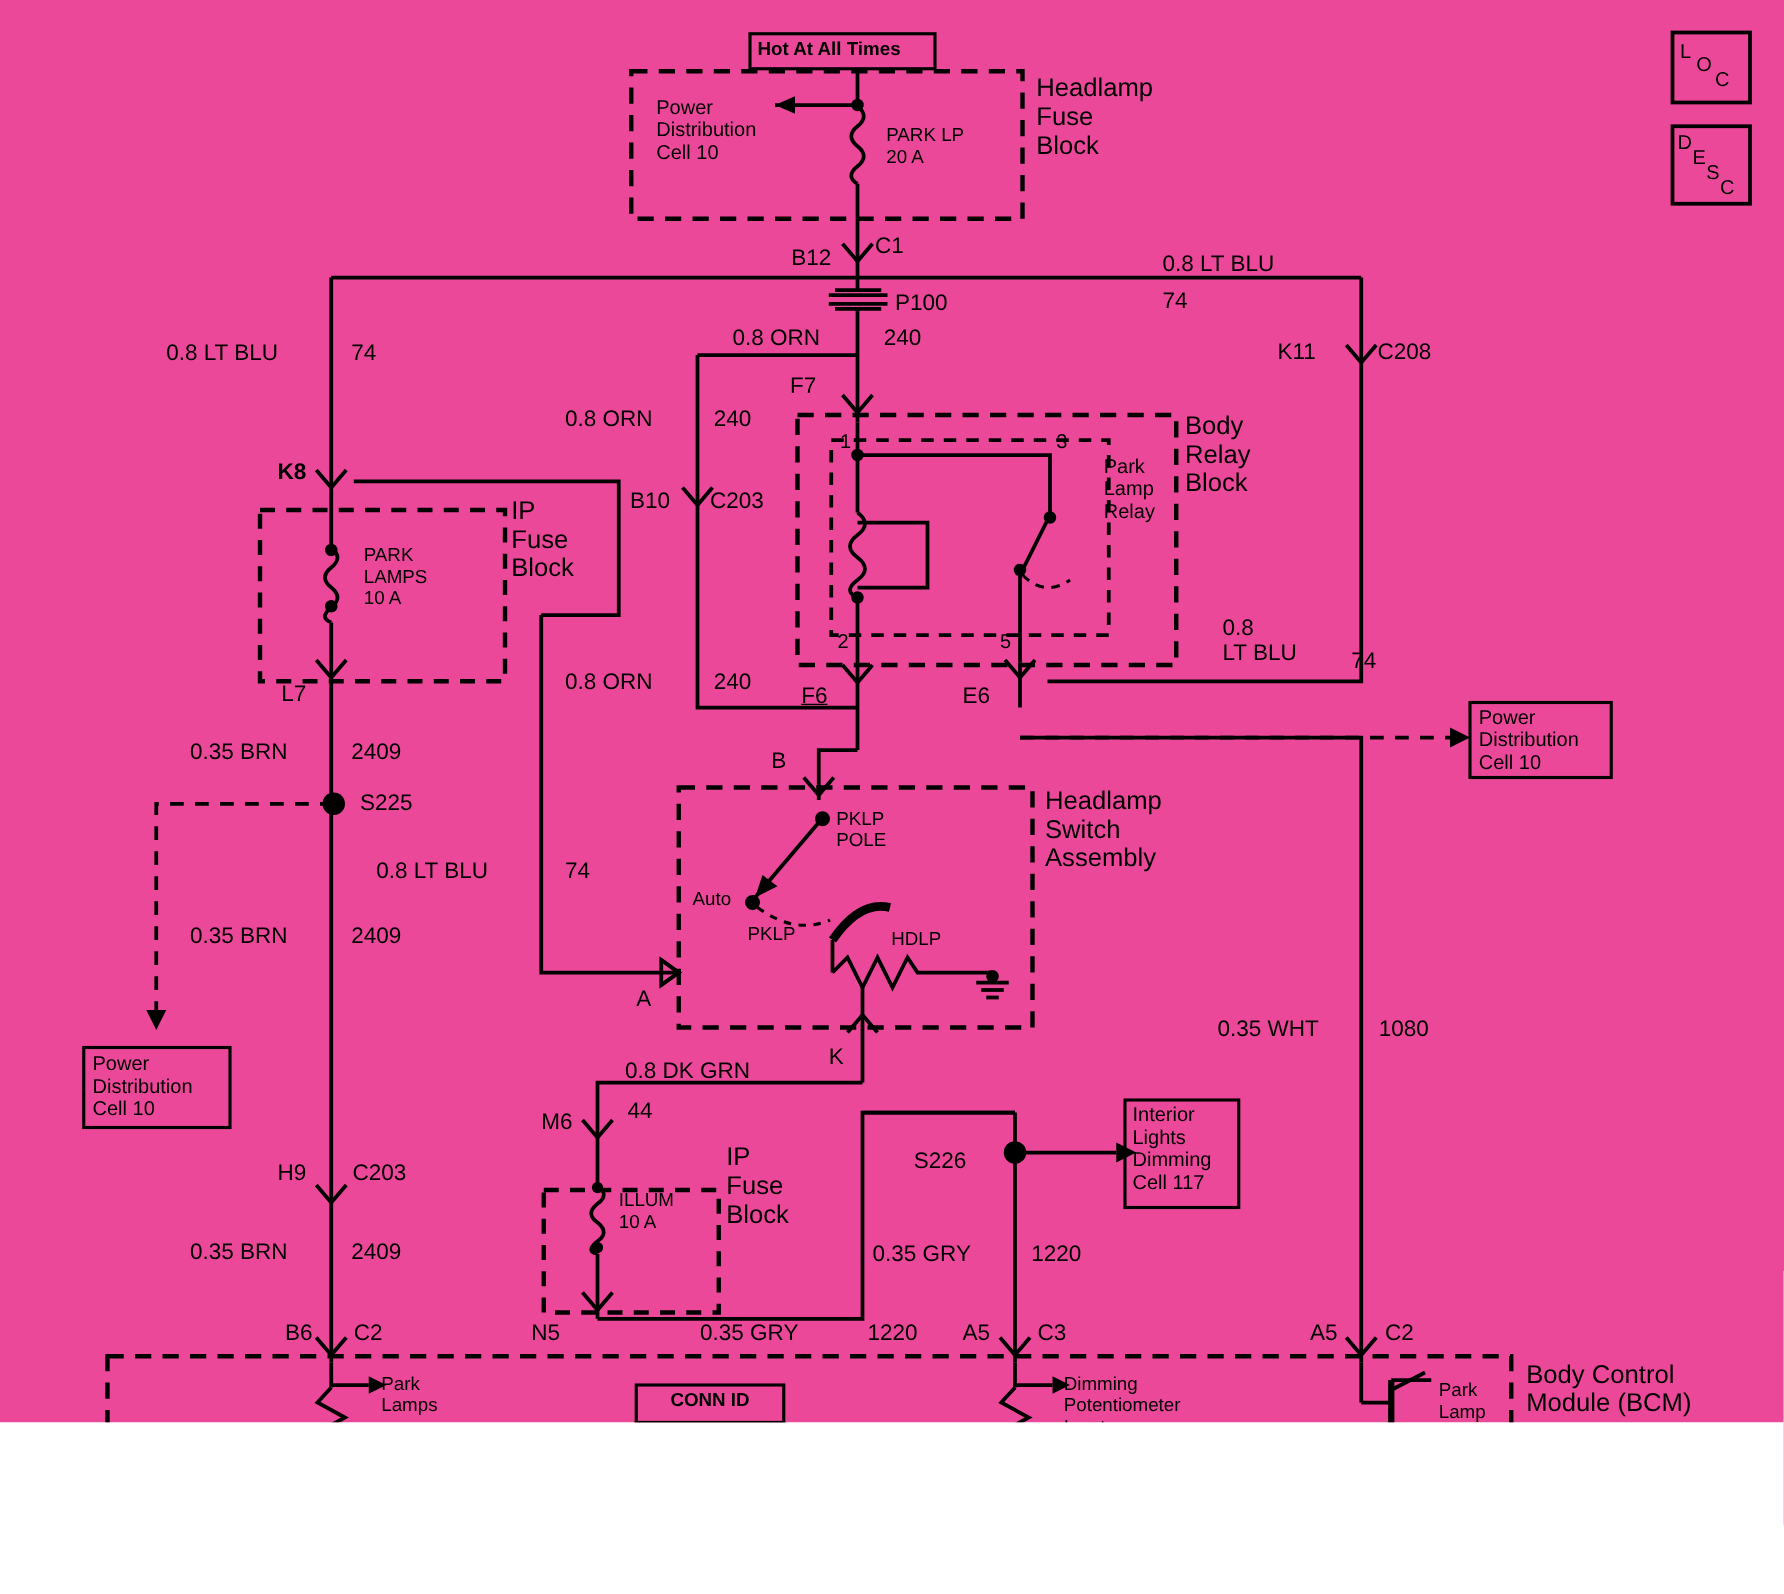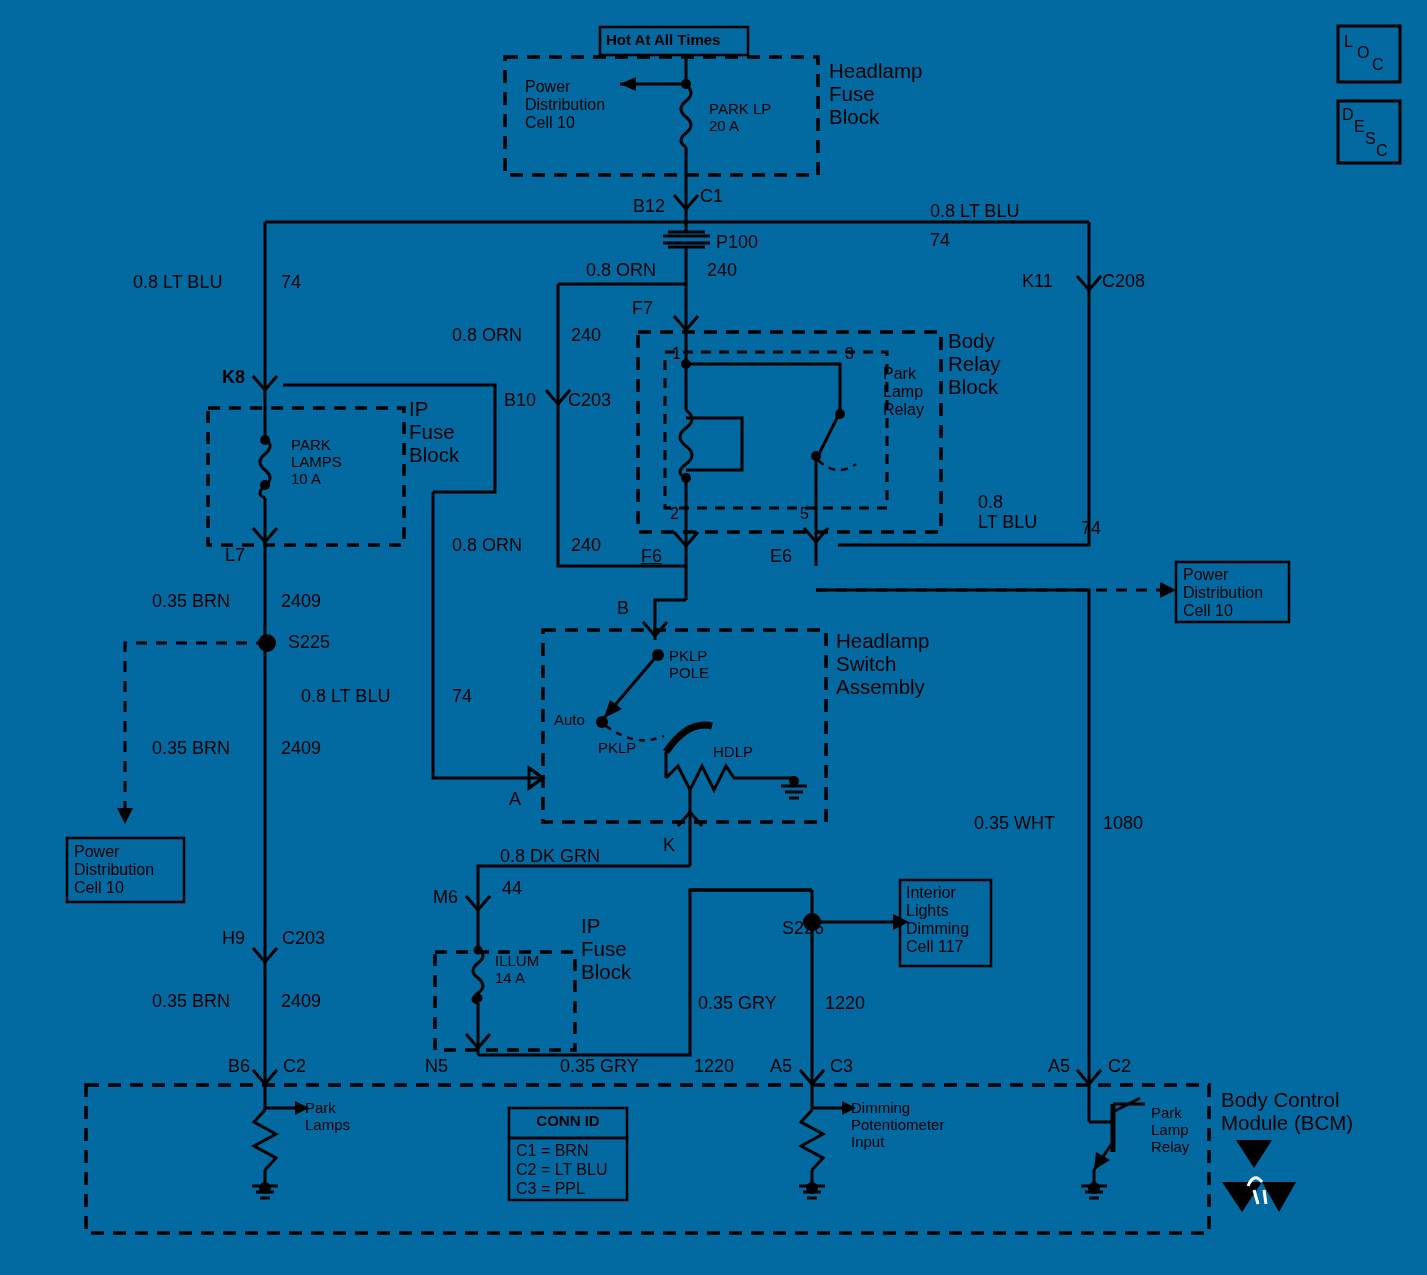--- a/index.html
+++ b/index.html
@@ -3,22 +3,22 @@
 <meta charset="utf-8">
 <style>
   html, body {
     margin: 0;
     padding: 0;
     background: #ffffff;
   }
   #root {
     position: relative;
     width: 1427px;
-    height: 1275px;
-    background: #0369a1;
+    height: 1138px;
+    background: #ec4899;
     font-family: "Liberation Sans", sans-serif;
     color: #000000;
     overflow: hidden;
   }
   svg.layer {
     position: absolute;
     left: 0; top: 0;
     width: 1427px;
     height: 1275px;
   }
@@ -358,33 +358,33 @@
   <div class="lbl t14" style="left:74px; top:843px;">Power
 Distribution
 Cell 10</div>
 
   <div class="lbl t18" style="left:500px; top:846px;">0.8 DK GRN</div>
   <div class="lbl t18" style="left:663px; top:835px;">K</div>
   <div class="lbl t18" style="left:502px; top:878px;">44</div>
 
   <div class="lbl t18" style="left:433px; top:887px;">M6</div>
 
-  <div class="lbl t18" style="left:782px; top:918px;">S226</div>
+  <div class="lbl t18" style="left:731px; top:918px;">S226</div>
 
   <div class="lbl t14" style="left:906px; top:884px;">Interior
 Lights
 Dimming
 Cell 117</div>
 
   <div class="lbl t20" style="left:581px; top:915px;">IP
 Fuse
 Block</div>
 
   <div class="lbl t15" style="left:495px; top:953px;">ILLUM
-14 A</div>
+10 A</div>
 
   <div class="lbl t18" style="left:222px; top:928px;">H9</div>
   <div class="lbl t18" style="left:282px; top:928px;">C203</div>
 
   <div class="lbl t18" style="left:698px; top:993px;">0.35 GRY</div>
   <div class="lbl t18" style="left:825px; top:993px;">1220</div>
 
   <div class="lbl t18" style="left:152px; top:991px;">0.35 BRN</div>
   <div class="lbl t18" style="left:281px; top:991px;">2409</div>
 

